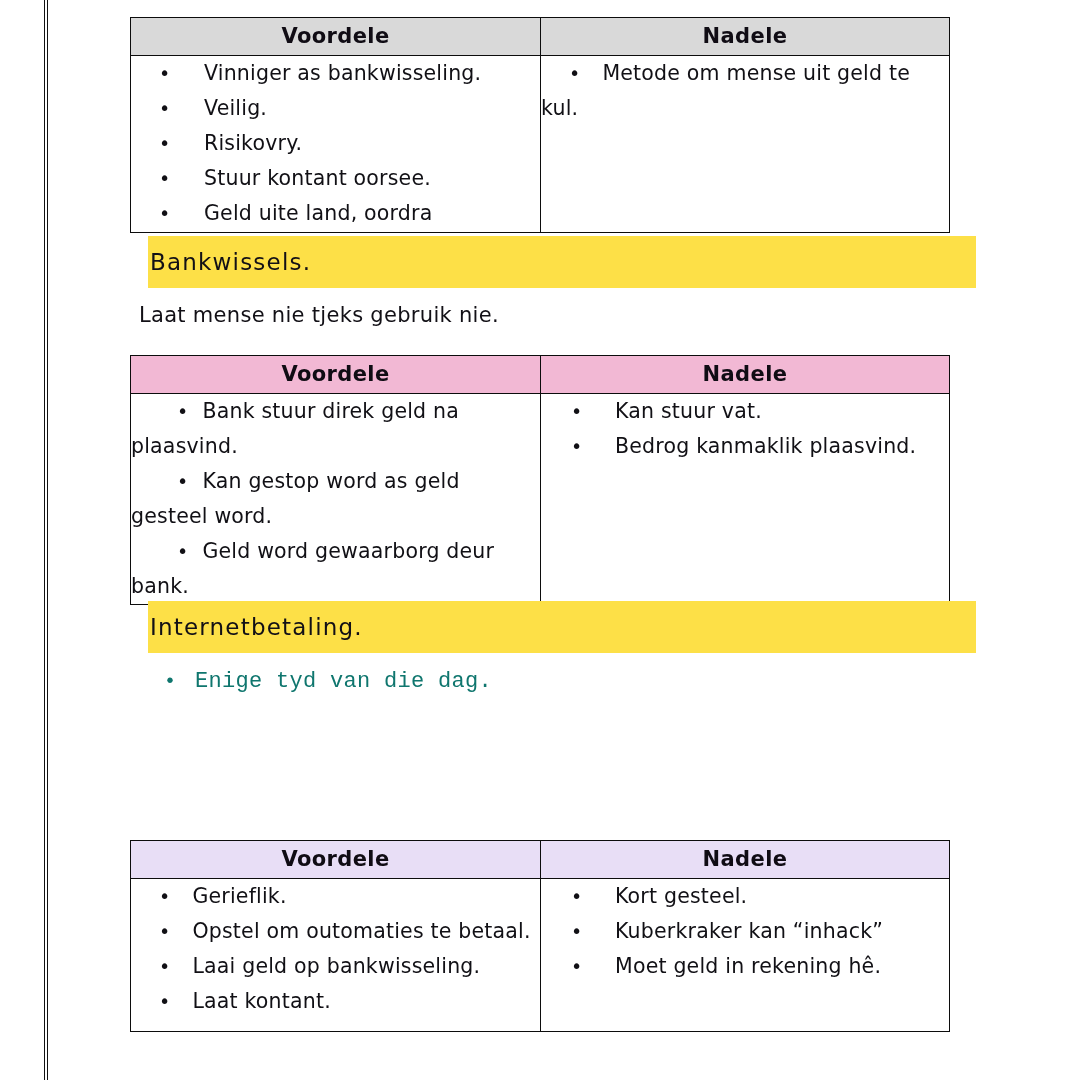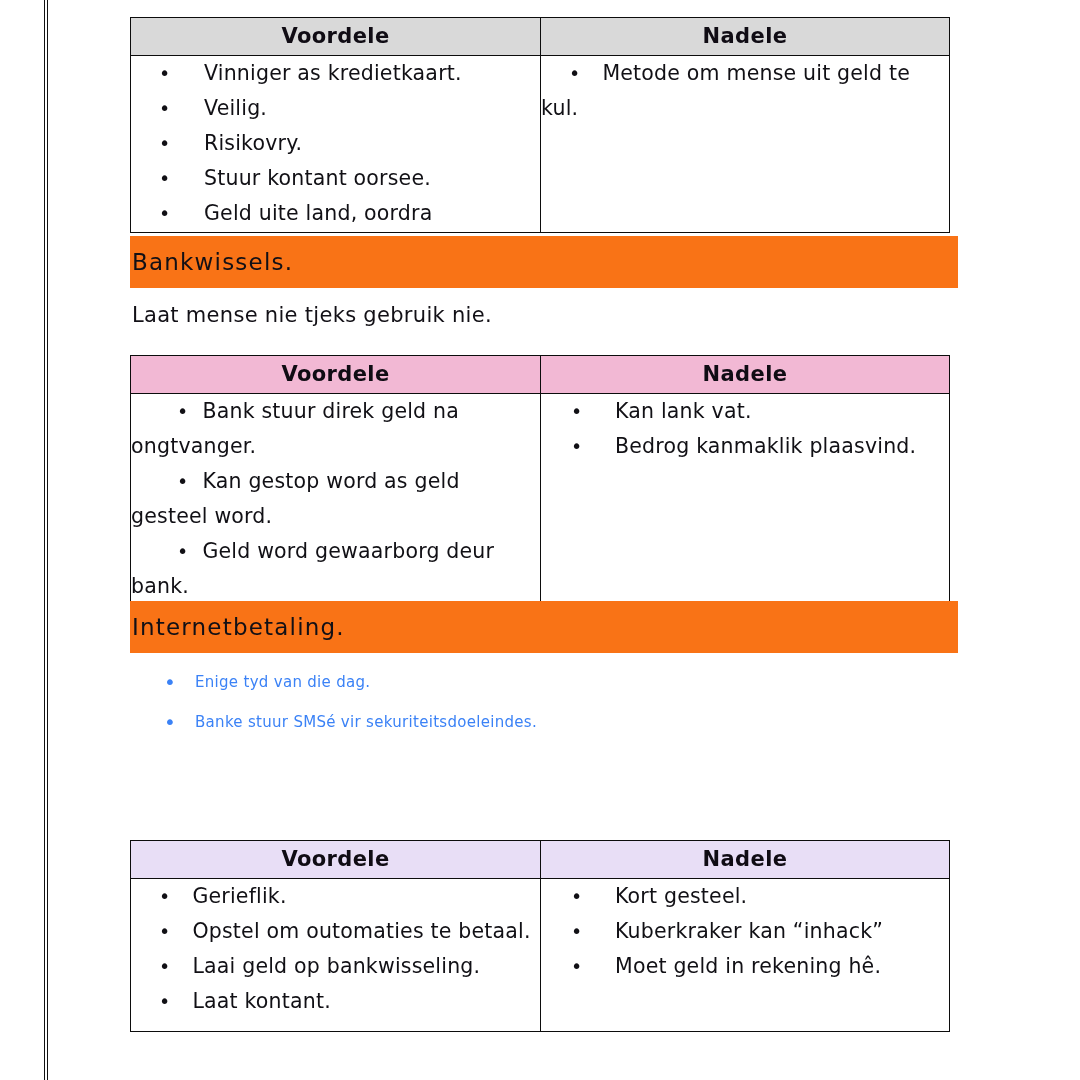--- a/index.html
+++ b/index.html
@@ -94,64 +94,66 @@
 
   
   ul.wrap-flush li            { padding-left: 0; text-indent: 46px; }
   ul.wrap-flush li::before    { position: static; padding-right: 14px; }
 
   ul.wrap-flush-wide li         { padding-left: 0; text-indent: 28px; }
   ul.wrap-flush-wide li::before { position: static; padding-right: 22px; }
 
   
   .heading-band {
-    background: #f97316;
+    background: #fde047;
     width: 828px;
     padding: 13px 0 13px 2px;
     box-sizing: border-box;
     font-size: 23px;
     letter-spacing: 1.2px;
     color: #121016;
     font-weight: 400;
+    margin-left: 18px;
   }
 
   
   .para {
     font-size: 21px;
     color: #121016;
     letter-spacing: 0.3px;
     padding: 0 0 0 2px;
   }
 
   
   ul.page-list {
     list-style: none;
     margin: 0;
     padding: 0;
   }
   ul.page-list li {
     position: relative;
-    font-size: 15px;
+    font-size: 22px;
     line-height: 40px;
-    color: #3b82f6;
+    color: #0f766e;
     padding-left: 65px;
     letter-spacing: 0.3px;
+    font-family: Liberation Mono, monospace;
   }
   ul.page-list li::before {
     content: "\2022";
     position: absolute;
     left: 34px;
     font-size: 20px;
     line-height: 40px;
   }
 
   
   .sp-table1   { position: absolute; left: 0;  top: 17px; }
   .sp-head1    { position: absolute; left: 0;  top: 236px; }
-  .sp-para1    { position: absolute; left: 0;  top: 303px; }
+  .sp-para1    { position: absolute; left: 7px;  top: 303px; }
   .sp-table2   { position: absolute; left: 0;  top: 355px; }
   .sp-head2    { position: absolute; left: 0;  top: 601px; }
   .sp-list1    { position: absolute; left: 0;  top: 662px; }
   .sp-table3   { position: absolute; left: 0;  top: 840px; }
 </style>
 </head>
 <body>
 
 <div class="margin-rule"></div>
 
@@ -166,21 +168,21 @@
       <thead>
         <tr>
           <th style="background:#d9d9d9">Voordele</th>
           <th style="background:#d9d9d9">Nadele</th>
         </tr>
       </thead>
       <tbody>
         <tr>
           <td class="cell" style="height:176px">
             <ul class="cell-list indent-wide">
-              <li>Vinniger as kredietkaart.</li>
+              <li>Vinniger as bankwisseling.</li>
               <li>Veilig.</li>
               <li>Risikovry.</li>
               <li>Stuur kontant oorsee.</li>
               <li>Geld uite land, oordra</li>
             </ul>
           </td>
           <td class="cell">
             <ul class="cell-list wrap-flush-wide">
               <li>Metode om mense uit geld te kul.</li>
             </ul>
@@ -207,44 +209,43 @@
       <thead>
         <tr>
           <th style="background:#f2b8d4">Voordele</th>
           <th style="background:#f2b8d4">Nadele</th>
         </tr>
       </thead>
       <tbody>
         <tr>
           <td class="cell" style="height:200px">
             <ul class="cell-list wrap-flush">
-              <li>Bank stuur direk geld na ongtvanger.</li>
+              <li>Bank stuur direk geld na plaasvind.</li>
               <li>Kan gestop word as geld gesteel word.</li>
               <li>Geld word gewaarborg deur bank.</li>
             </ul>
           </td>
           <td class="cell">
             <ul class="cell-list indent-narrow">
-              <li>Kan lank vat.</li>
+              <li>Kan stuur vat.</li>
               <li>Bedrog kanmaklik plaasvind.</li>
             </ul>
           </td>
         </tr>
       </tbody>
     </table>
   </div>
 
   <div class="sp-head2">
     <div class="heading-band">Internetbetaling.</div>
   </div>
 
   <div class="sp-list1">
     <ul class="page-list">
       <li>Enige tyd van die dag.</li>
-      <li>Banke stuur SMSé vir sekuriteitsdoeleindes.</li>
     </ul>
   </div>
 
   <div class="sp-table3">
     <table class="vn-table">
       <colgroup>
           <col class="col-left">
           <col class="col-right">
         </colgroup>
       <thead>

